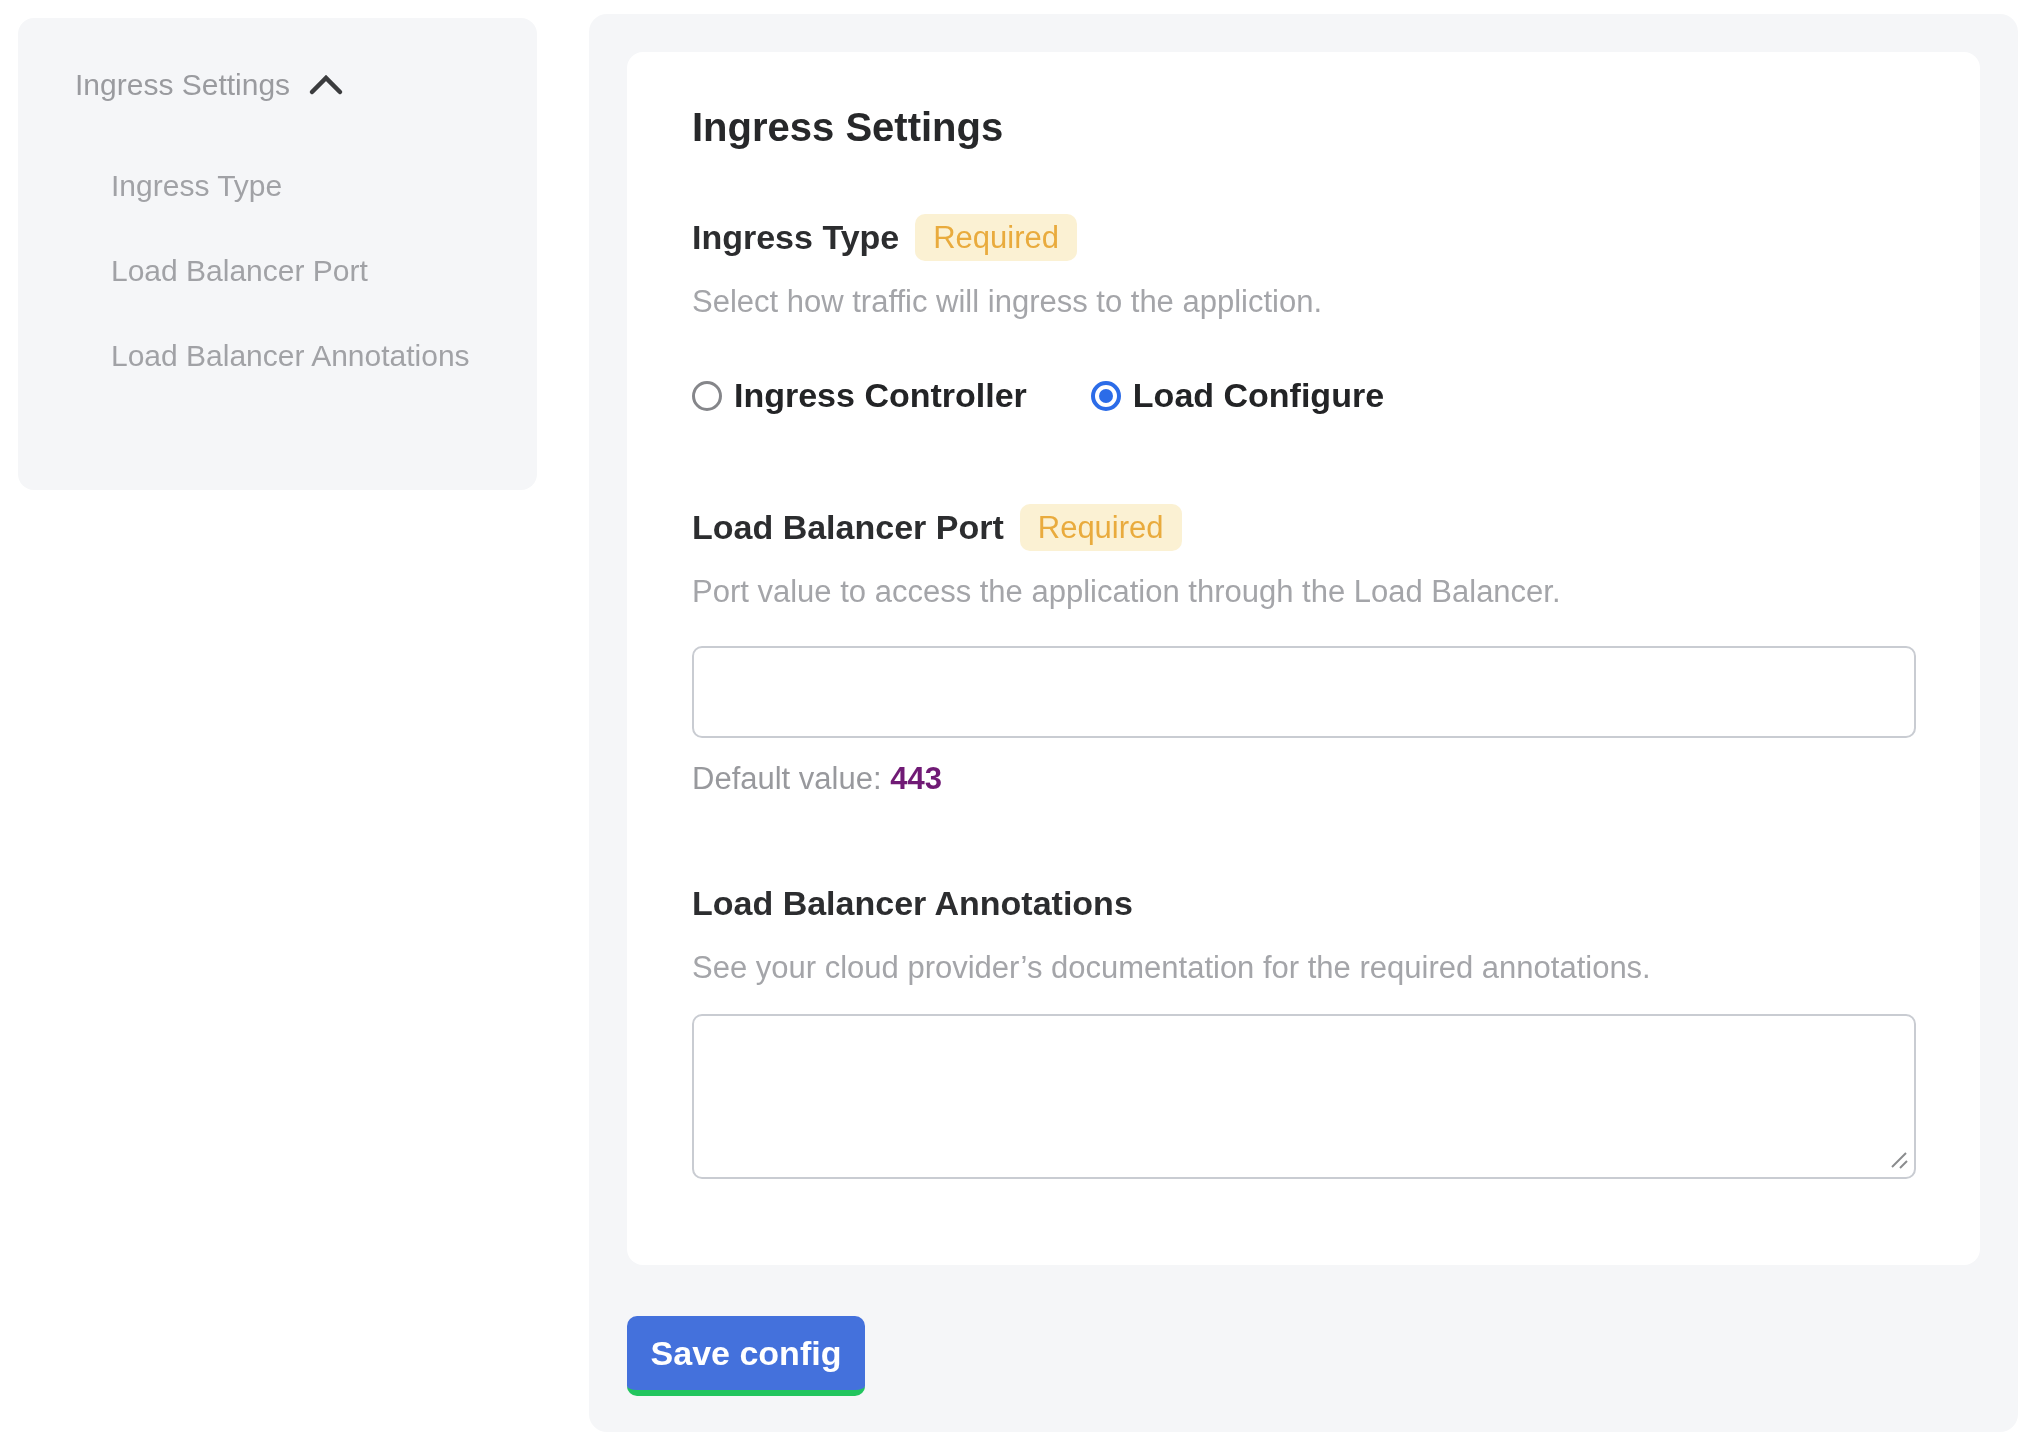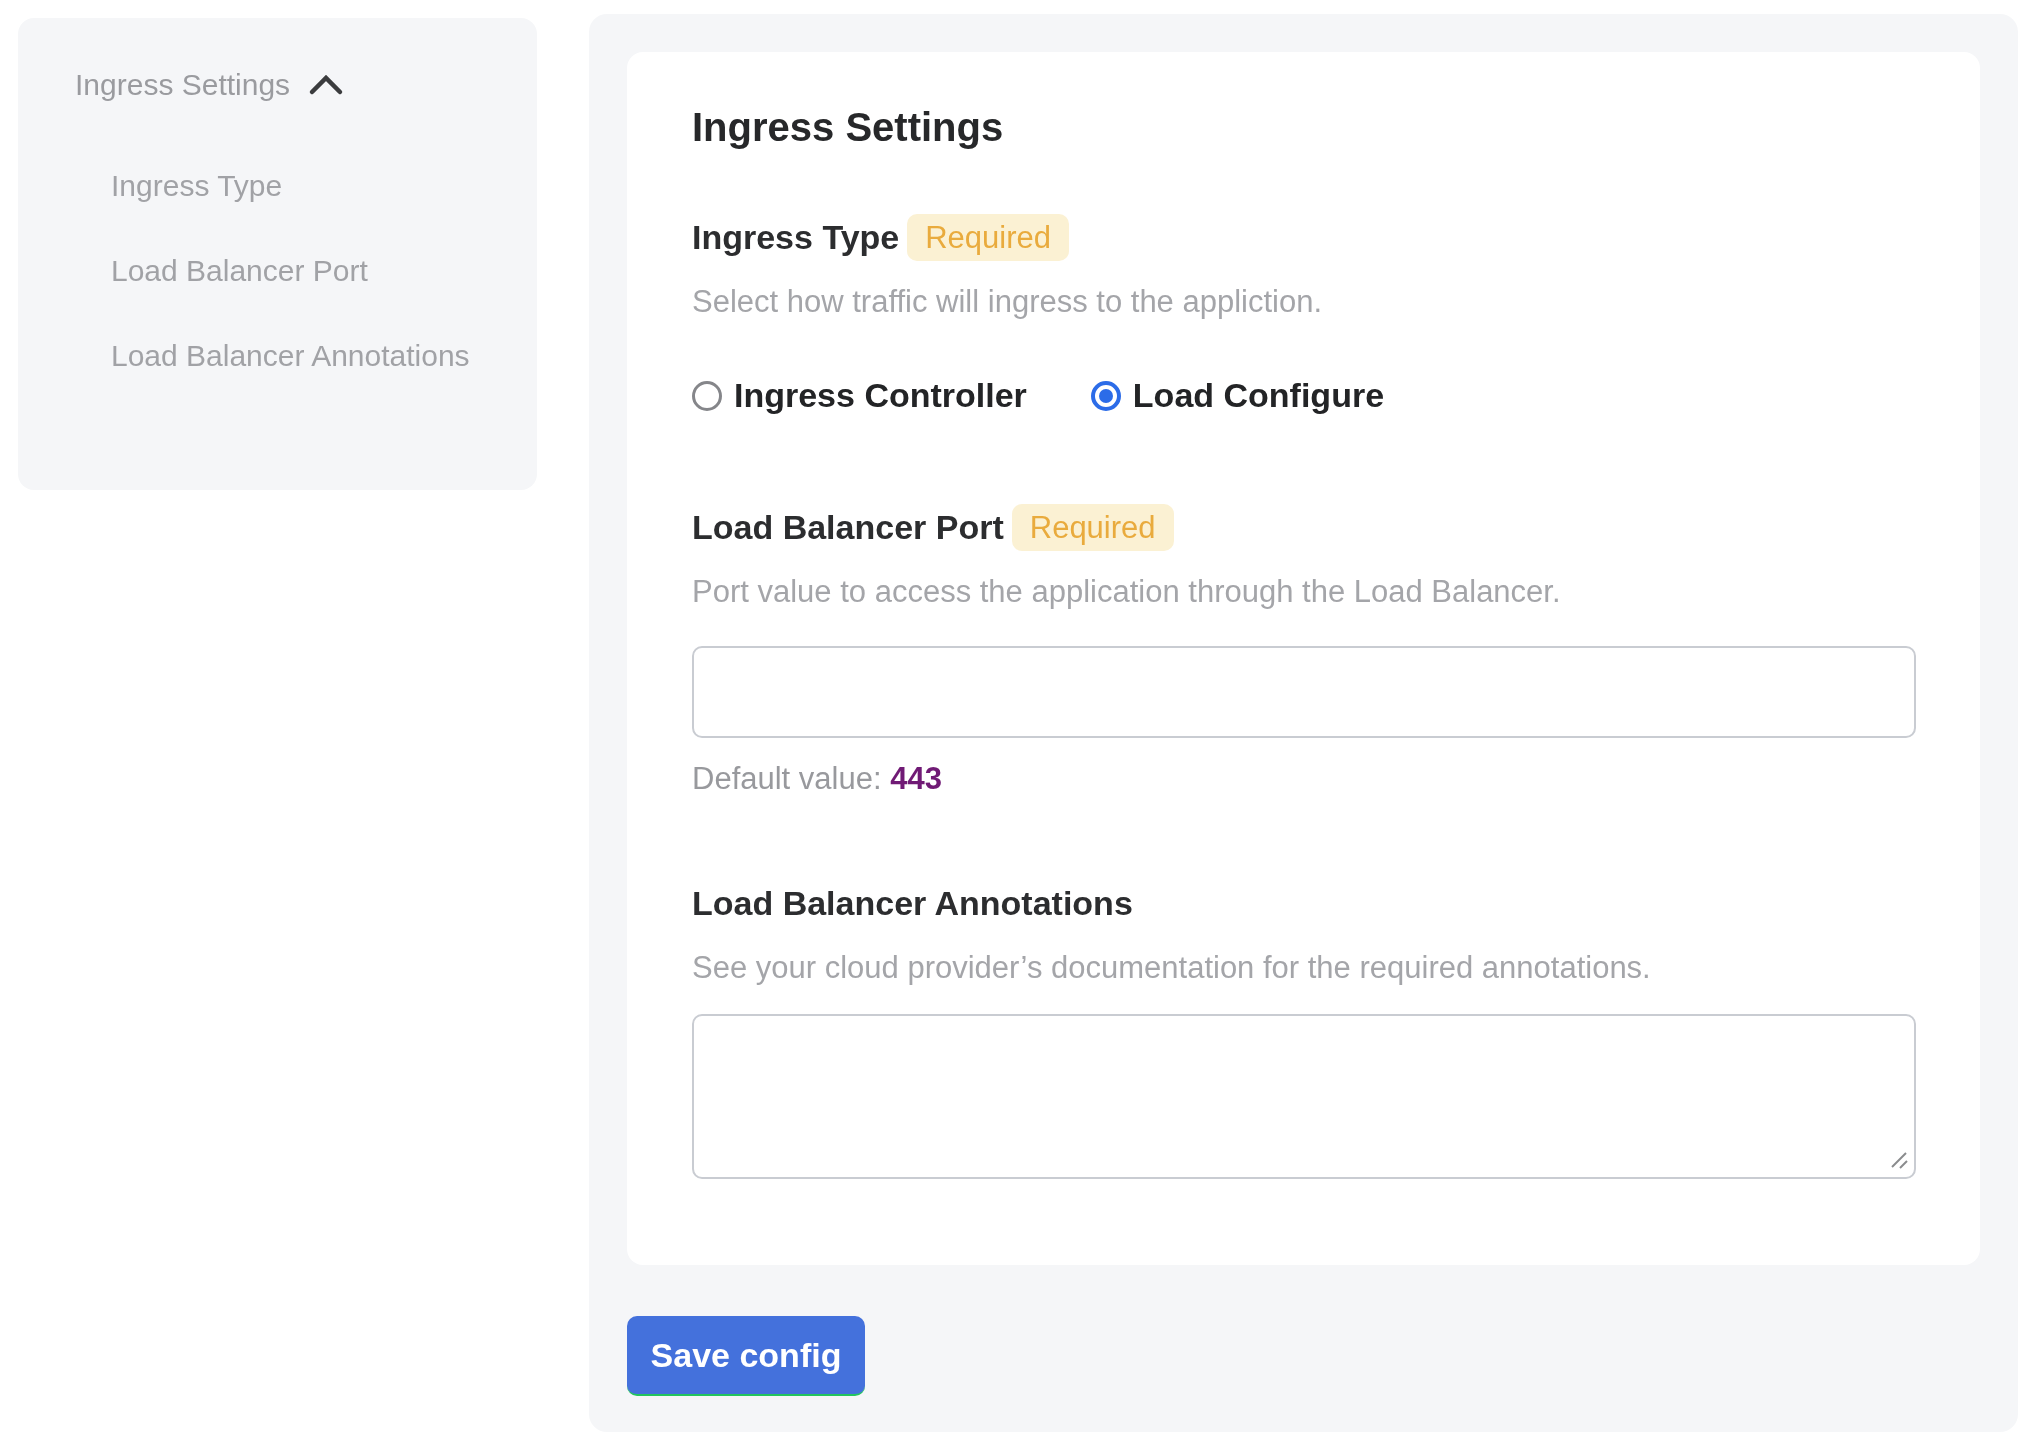--- a/index.html
+++ b/index.html
@@ -36,21 +36,21 @@
     width: 1353px; height: 1213px;
     background: #ffffff; border-radius: 16px;
     padding: 53px 64px 0 65px;
   }
   .card-title { font-size: 40px; line-height: 44px; font-weight: 700; color: #27282a; }
   .card-subtitle { margin-top: 41px; font-size: 31px; line-height: 36px; color: #9fa0a4; }
 
   .section-label-row { display: flex; align-items: center; height: 48px; }
   .section-label { font-size: 34px; font-weight: 700; color: #2c2d2f; }
   .required-badge {
-    margin-left: 8px; background: #fbf1d3; color: #e9ab3d;
+    margin-left: 16px; background: #fbf1d3; color: #e9ab3d;
     font-size: 31px; line-height: 31px; padding: 8px 18px; border-radius: 10px;
   }
   .section-desc { margin-top: 23px; font-size: 31px; line-height: 36px; color: #a4a5a9; }
 
   .row-1 { margin-top: 64px; }
   .radio-row { margin-top: 56px; display: flex; align-items: center; gap: 64px; }
   .radio-group { display: flex; align-items: center; cursor: pointer; }
   .radio-circle {
     width: 30px; height: 30px; border-radius: 50%;
     border: 3px solid #85868a; background: #ffffff;
@@ -77,21 +77,21 @@
     width: 100%; height: 165px;
     border: 2px solid #c9ccd2; border-radius: 10px;
     font-family: "Liberation Sans", sans-serif; font-size: 32px; color: #2c2d2f;
     padding: 16px 24px; background: #ffffff; outline: none; resize: none; display: block;
   }
   .resize-handle { position: absolute; right: 7px; bottom: 9px; cursor: nwse-resize; line-height: 0; }
 
   .save-button {
     position: absolute; left: 38px; top: 1302px;
     width: 238px; height: 80px;
-    background: #4471dc; border: none; border-bottom: 2px solid #22c55e;
+    background: #4471dc; border: none; border-bottom: 6px solid #22c55e;
     border-radius: 10px; cursor: pointer;
     font-family: "Liberation Sans", sans-serif;
     font-size: 34px; font-weight: 700; color: #ffffff;
     display: flex; align-items: center; justify-content: center;
   }
 </style>
 </head>
 <body>
 
 <nav class="sidebar-card">

